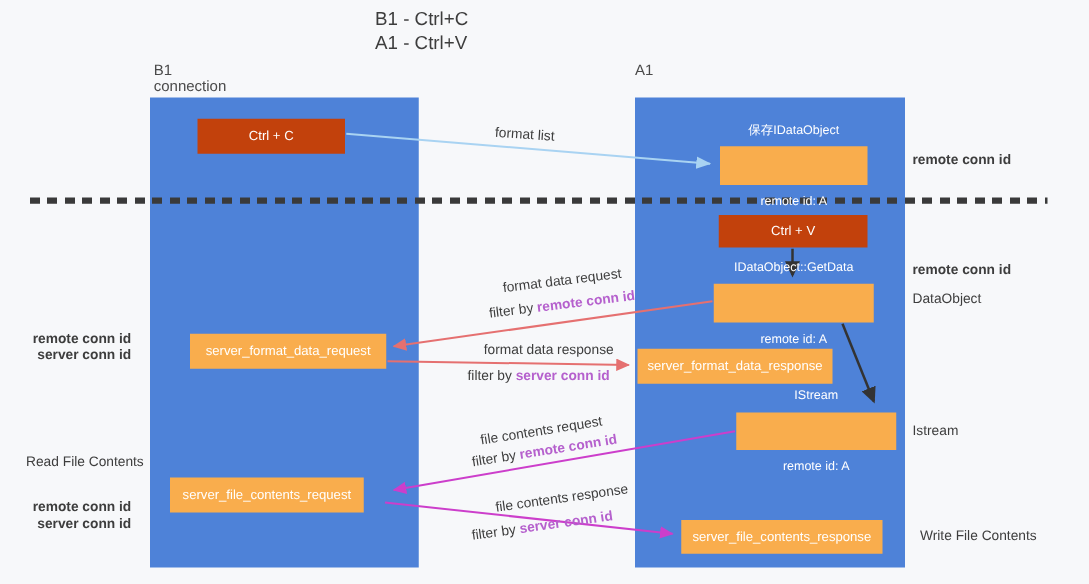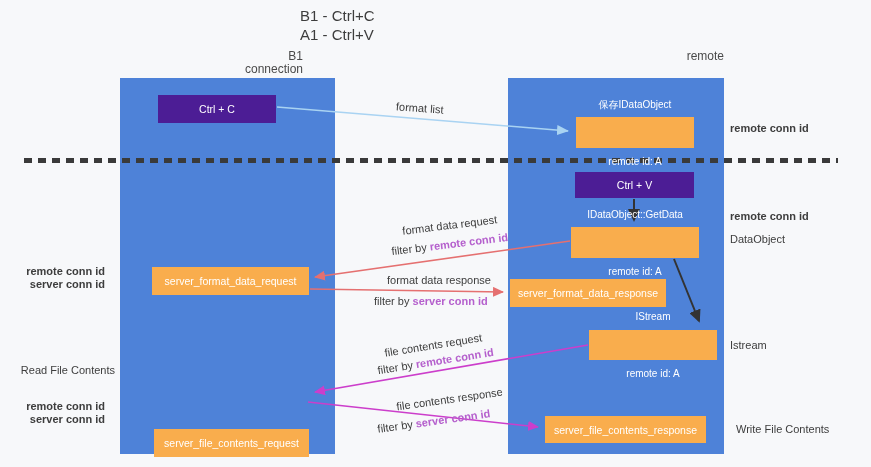--- a/index.html
+++ b/index.html
@@ -3,46 +3,46 @@
 <meta charset="utf-8">
 <style>
   * { margin:0; padding:0; box-sizing:border-box; }
   html,body { background:#f7f8fa; }
   body { font-family:"Liberation Sans","DejaVu Sans",sans-serif; }
   .canvas { position:relative; width:871px; height:467px; background:#f7f8fa; overflow:hidden; }
 
   .title { position:absolute; left:300px; top:6px; width:300px; 
            font-size:15px; line-height:19px; color:#3d3d3d; }
 
-  .lane-header { position:absolute; text-align:right; font-size:12px; line-height:13px; color:#4a4a4a; }
+  .lane-header { position:absolute; text-align:left; font-size:12px; line-height:13px; color:#4a4a4a; }
   .lane-header.left { left:123px; top:50px; width:180px; }
   .lane-header.right { left:508px; top:50px; width:216px; }
 
   .lane { position:absolute; background:#4e82d8; }
   .lane.left  { left:120px; top:78px; width:215px; height:376px; }
   .lane.right { left:508px; top:78px; width:216px; height:376px; }
 
   .dashline { position:absolute; left:24px; top:158px; width:814px; height:5px;
               background:repeating-linear-gradient(90deg,#3a3a3a 0 8px,transparent 8px 14px); }
 
   .node { position:absolute; display:flex; flex-direction:column; justify-content:center;
           align-items:center; color:#fff; text-align:center; white-space:nowrap; }
-  .node.green  { background:#4c1d95; font-size:11px; }
+  .node.green  { background:#c2410c; font-size:11px; }
   .node.orange { background:#f9ad4d;gap:44px; }
   .node .l1, .node .l2 { font-size:10px; line-height:13px; }
   .node.single { font-size:10.5px; }
 
   .n-ctrl-c   { left:158px; top:95px;  width:118px; height:28px; }
   .n-save     { left:576px; top:117px; width:118px; height:31px; }
   .n-ctrl-v   { left:575px; top:172px; width:119px; height:26px; }
   .n-getdata  { left:571px; top:227px; width:128px; height:31px; }
   .n-freq     { left:152px; top:267px; width:157px; height:28px; }
   .n-fresp    { left:510px; top:279px; width:156px; height:28px; }
   .n-istream  { left:589px; top:330px; width:128px; height:30px; }
-  .n-fcreq    { left:154px; top:382px; width:155px; height:28px;margin-top:47px; }
+  .n-fcreq    { left:136px; top:382px; width:155px; height:28px; }
   .n-fcresp   { left:545px; top:416px; width:161px; height:27px;align-items:center; }
 
   svg.arrows { position:absolute; left:0; top:0; pointer-events:none; }
 
   .edge-label { position:absolute; font-size:11px; color:#3d3d3d; white-space:nowrap; }
   .purple { color:#b560cd; font-weight:bold; }
   .greentx { color:#56b856; font-weight:bold; }
 
   .el-format-list { left:396px; top:102px; transform:rotate(4deg); }
   .el-fdr   { left:402px; top:219px; transform:rotate(-7deg); }
@@ -76,21 +76,21 @@
   <div class="title">
     <div>B1 - Ctrl+C</div>
     <div>A1 - Ctrl+V</div>
   </div>
 
   <div class="lane-header left">
     <div>B1</div>
     <div>connection</div>
   </div>
   <div class="lane-header right">
-    <div>remote</div>
+    <div>A1</div>
   </div>
 
   <div class="lane left"></div>
   <div class="lane right"></div>
 
   <div class="dashline"></div>
 
   <svg class="arrows" width="871" height="467">
     <defs>
       <marker id="ah-blue" markerUnits="userSpaceOnUse" markerWidth="12" markerHeight="10" refX="11" refY="5" orient="auto">

